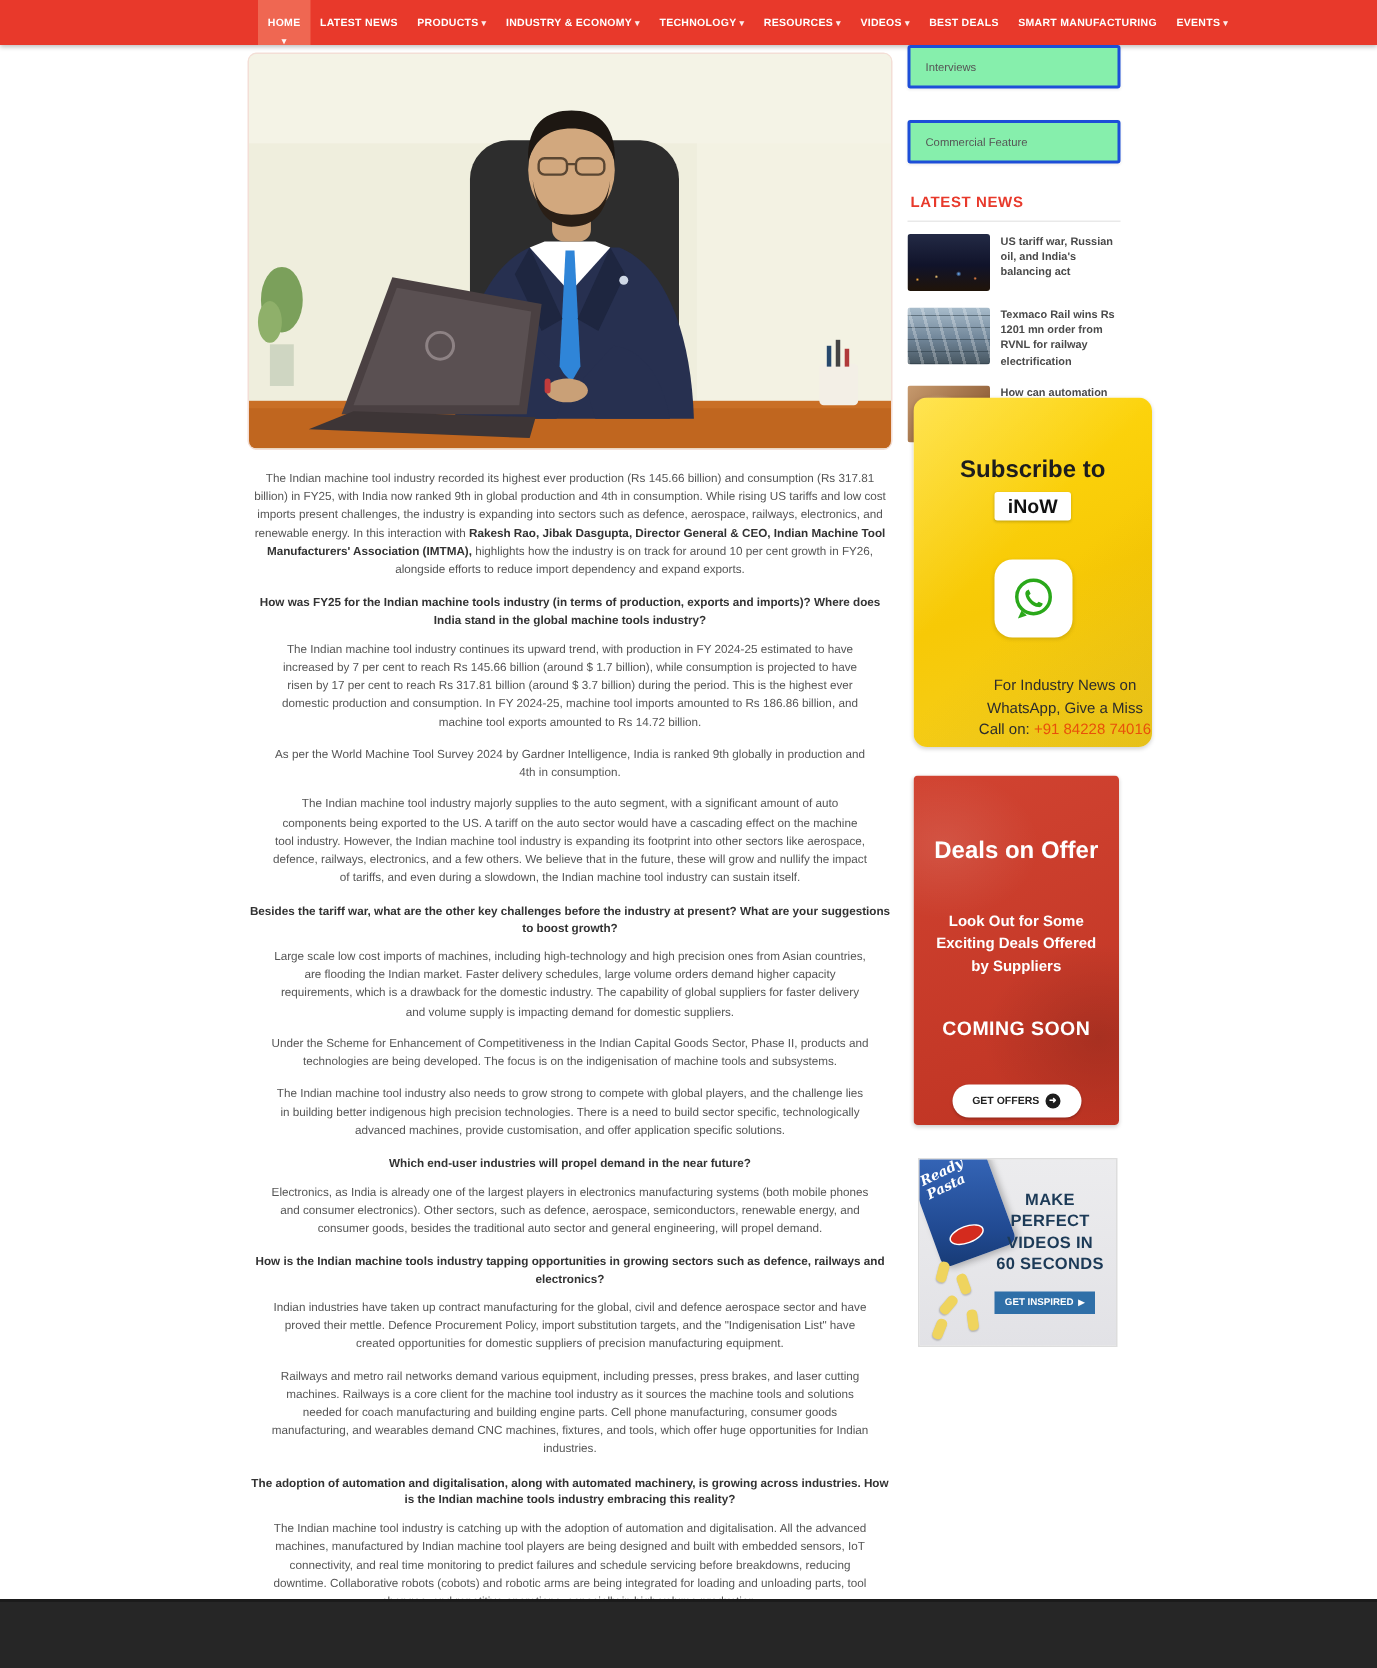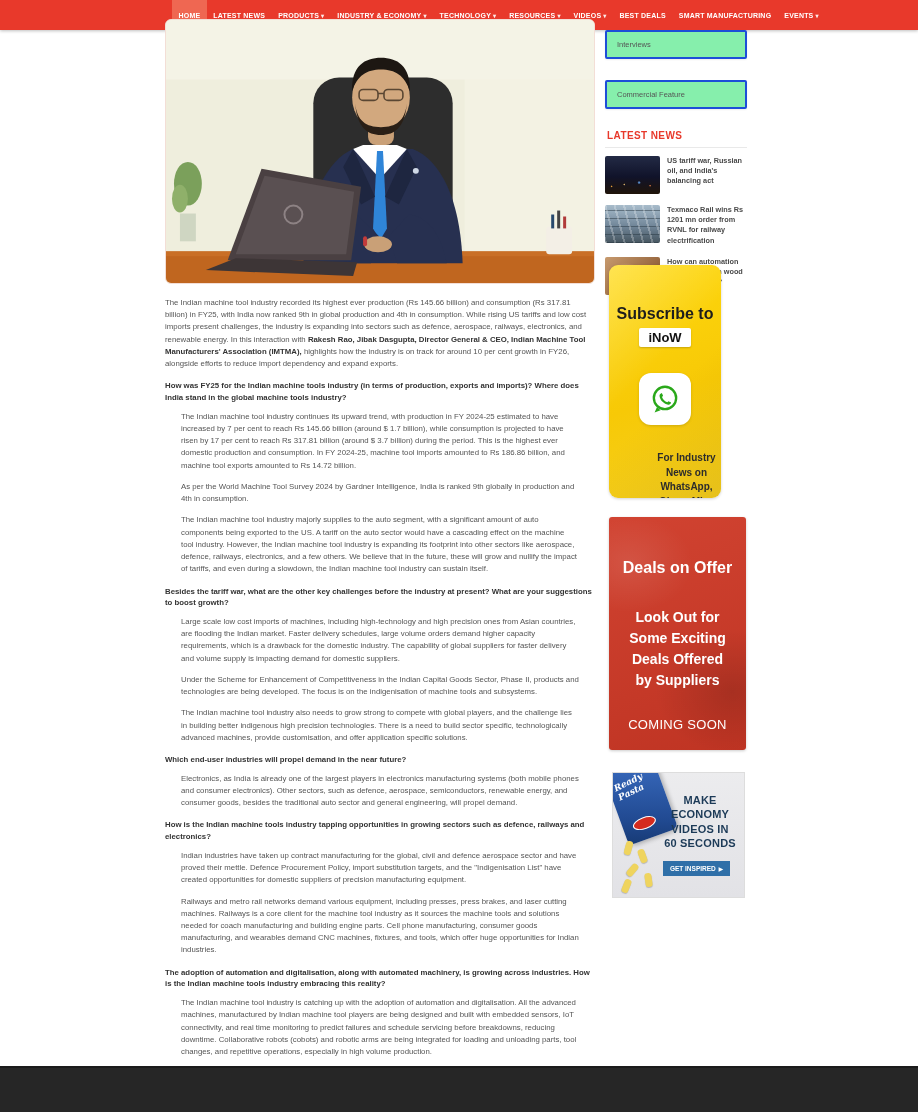--- a/index.html
+++ b/index.html
@@ -24,21 +24,21 @@
     white-space:nowrap; cursor:pointer; position:relative;
   }
   .nav-item .caret { font-size:6px; margin-left:2px; opacity:.9; }
   .nav-item.active { background:#ef6752; }
   .nav-item.active .home-caret {
     position:absolute; left:50%; transform:translateX(-50%);
     bottom:-1px; font-size:6px; color:#ffffff; opacity:.95;
   }
 
   
-  .article { position:absolute; left:165px; top:19px; width:430px; }
+  .article { position:absolute; left:165px; top:35px; width:430px;text-align:center; }
   .hero {
     width:430px; height:265px; border-radius:6px; overflow:hidden;
     border:1px solid #f3ded6; background:#efeedd;
   }
   .hero svg { display:block; width:100%; height:100%; }
   .article-body { margin-top:13px; font-size:7.8px; line-height:1.57; color:#555; }
   .intro { margin-bottom:9px; }
   .intro b { color:#333; }
   .block-q { color:#333; font-weight:bold; margin:10px 0 7px; line-height:1.5; }
   .block-p { margin:0 16px 9px; }
@@ -74,55 +74,55 @@
   .thumb-wood {
     background:
       radial-gradient(24px 16px at 38% 45%, #e8c79b 0%, transparent 70%),
       radial-gradient(18px 12px at 70% 60%, #f0d3ae 0%, transparent 70%),
       linear-gradient(135deg,#c79a6e 0%,#9a6a42 60%,#6e4526 100%);
   }
   .news-title-text { font-size:7.3px; font-weight:bold; color:#4a4a4a; line-height:1.4; }
 
   
   .subscribe-card {
-    position:absolute; left:609px; top:265px; width:112px; height:233px;
+    position:absolute; left:609px; top:265px; width:159px; height:233px;
     border-radius:9px; text-align:center; overflow:hidden;
     background:
       linear-gradient(135deg, rgba(255,255,255,.28) 0%, rgba(255,255,255,0) 42%),
       linear-gradient(315deg, rgba(180,140,0,.22) 0%, rgba(180,140,0,0) 45%),
       linear-gradient(160deg,#ffd90f 0%,#f7c906 55%,#f4cf22 100%);
     box-shadow:0 1px 3px rgba(0,0,0,.18);
   }
   .sub-line1 { margin-top:40px; font-size:16px; color:#1d1d1d; font-weight:600; }
   .sub-brand {
     display:inline-block; margin-top:5px; background:#fff; color:#111;
     font-weight:800; font-size:13px; padding:2px 9px; border-radius:2px;
     box-shadow:0 1px 2px rgba(0,0,0,.2);
   }
   .wa-box {
     width:52px; height:52px; margin:26px auto 0; background:#fff;
     border-radius:12px; display:flex; align-items:center; justify-content:center;
     box-shadow:0 1px 3px rgba(0,0,0,.15);
   }
-  .sub-info { margin-top:26px; font-size:10px; font-weight:700; color:#2c2c2c; line-height:1.45;margin-left:43px; }
+  .sub-info { margin-top:26px; font-size:10px; font-weight:400; color:#2c2c2c; line-height:1.45;margin-left:43px; }
   .sub-phone { color:#e8500a; }
 
   
   .deals-card {
     position:absolute; left:609px; top:517px; width:137px; height:233px;
     border-radius:3px; text-align:center; color:#fff; overflow:hidden;
     background:
       radial-gradient(90px 70px at 15% 20%, rgba(255,255,255,.10) 0%, transparent 70%),
       radial-gradient(110px 90px at 90% 75%, rgba(0,0,0,.14) 0%, transparent 70%),
       linear-gradient(160deg,#d14331 0%,#bf3423 100%);
     box-shadow:0 1px 3px rgba(0,0,0,.2);
   }
   .deals-title { margin-top:42px; font-size:16px; font-weight:800; }
-  .deals-sub { margin:30px 14px 4px; font-size:14px; font-weight:700; line-height:1.5; }
-  .deals-coming { margin-top:26px; font-size:13px; font-weight:400; letter-spacing:.3px; }
+  .deals-sub { margin:30px 14px 4px; font-size:10px; font-weight:700; line-height:1.5; }
+  .deals-coming { margin-top:26px; font-size:13px; font-weight:700; letter-spacing:.3px; }
   .deals-btn {
     margin:30px auto 0; width:86px; height:22px; background:#fff; border:none;
     border-radius:12px; display:flex; align-items:center; justify-content:center; gap:4px;
     font-family:inherit; font-size:7px; font-weight:800; color:#222; cursor:pointer;
     box-shadow:0 1px 2px rgba(0,0,0,.25);
   }
   .deals-btn .arrow-circle {
     width:10px; height:10px; background:#1d1d1d; color:#fff; border-radius:50%;
     font-size:6px; line-height:10px; text-align:center;
   }
@@ -356,21 +356,21 @@
   </div>
   <div class="pasta-bits">
     <div class="pasta-bit" style="left:4px; top:6px; transform:rotate(15deg);"></div>
     <div class="pasta-bit" style="left:18px; top:14px; transform:rotate(-20deg);"></div>
     <div class="pasta-bit" style="left:8px; top:28px; transform:rotate(40deg);"></div>
     <div class="pasta-bit" style="left:24px; top:38px; transform:rotate(-8deg);"></div>
     <div class="pasta-bit" style="left:2px; top:44px; transform:rotate(22deg);"></div>
   </div>
   <div class="ad-text">
     <div>MAKE</div>
-    <div>ECONOMY</div>
+    <div>PERFECT</div>
     <div>VIDEOS IN</div>
     <div>60 SECONDS</div>
   </div>
   <button class="ad-btn">
     <span>GET INSPIRED</span>
     <span class="play">▶</span>
   </button>
 </div>
 
 <div class="footer"></div>

